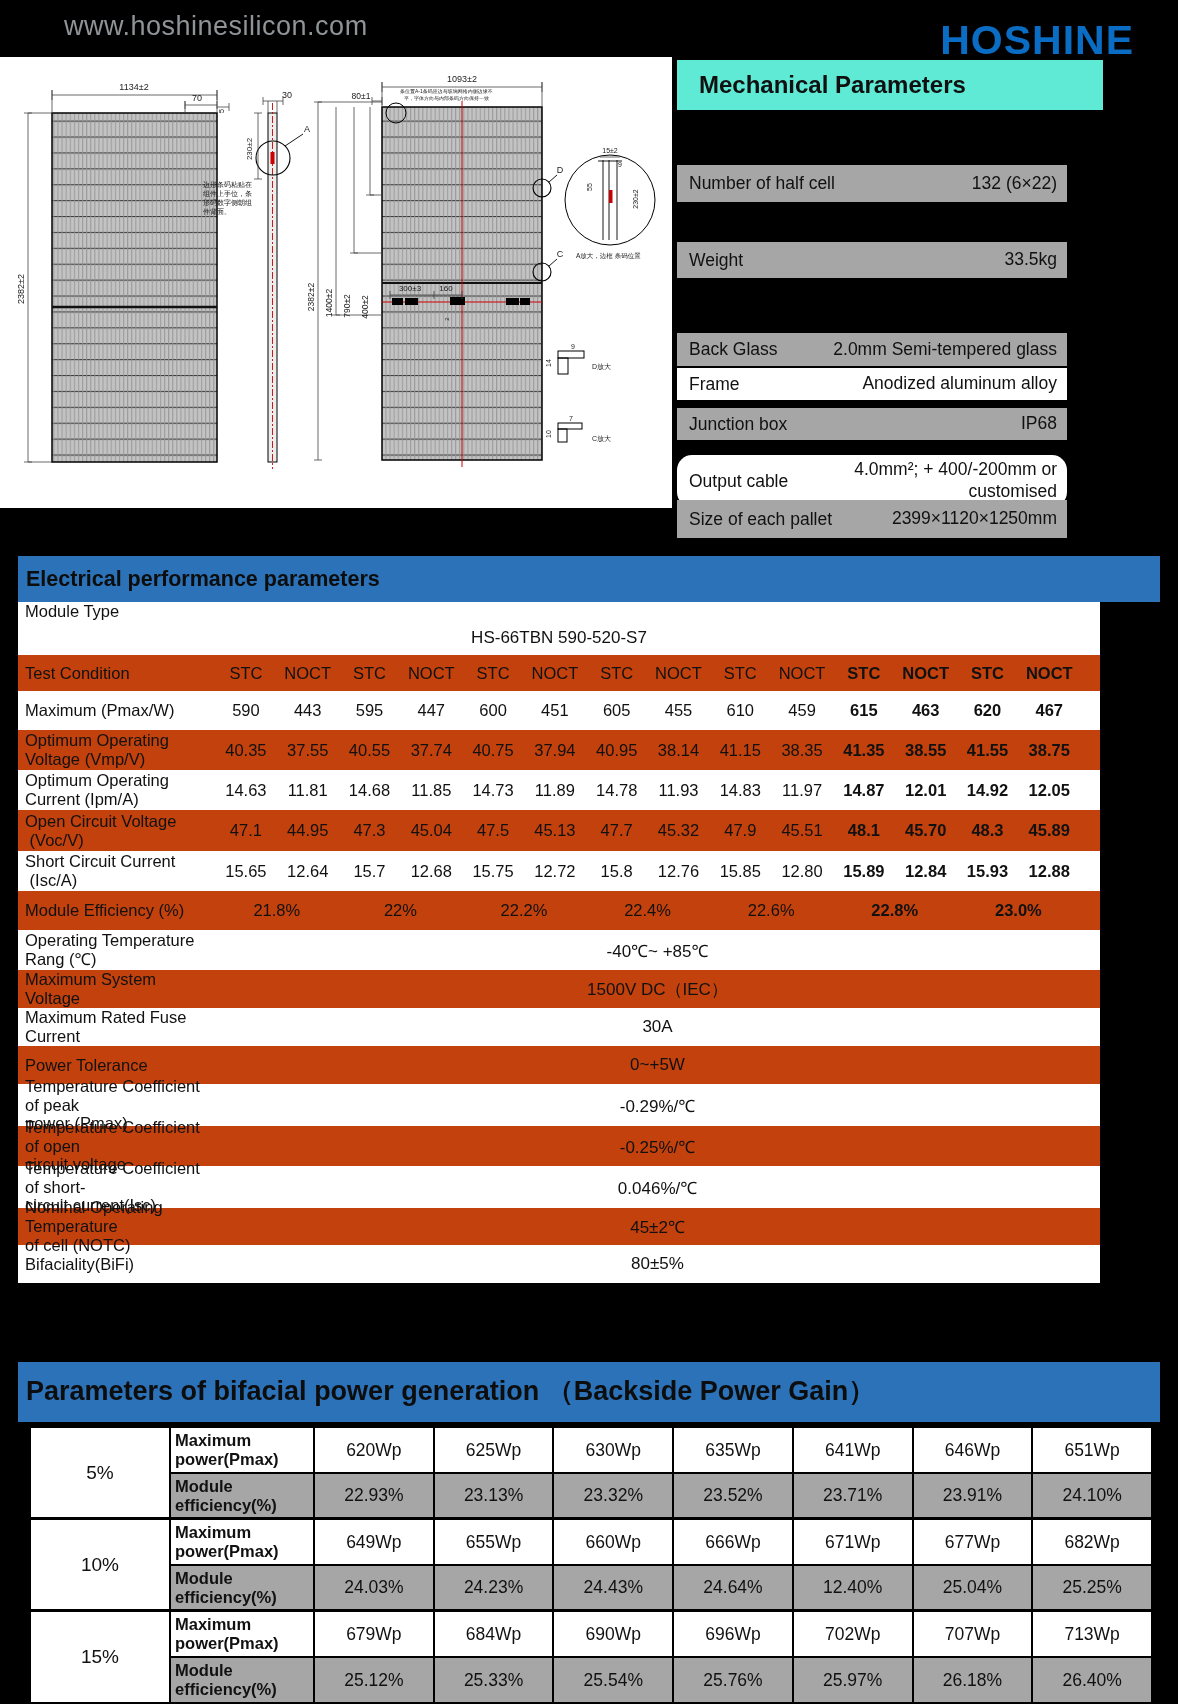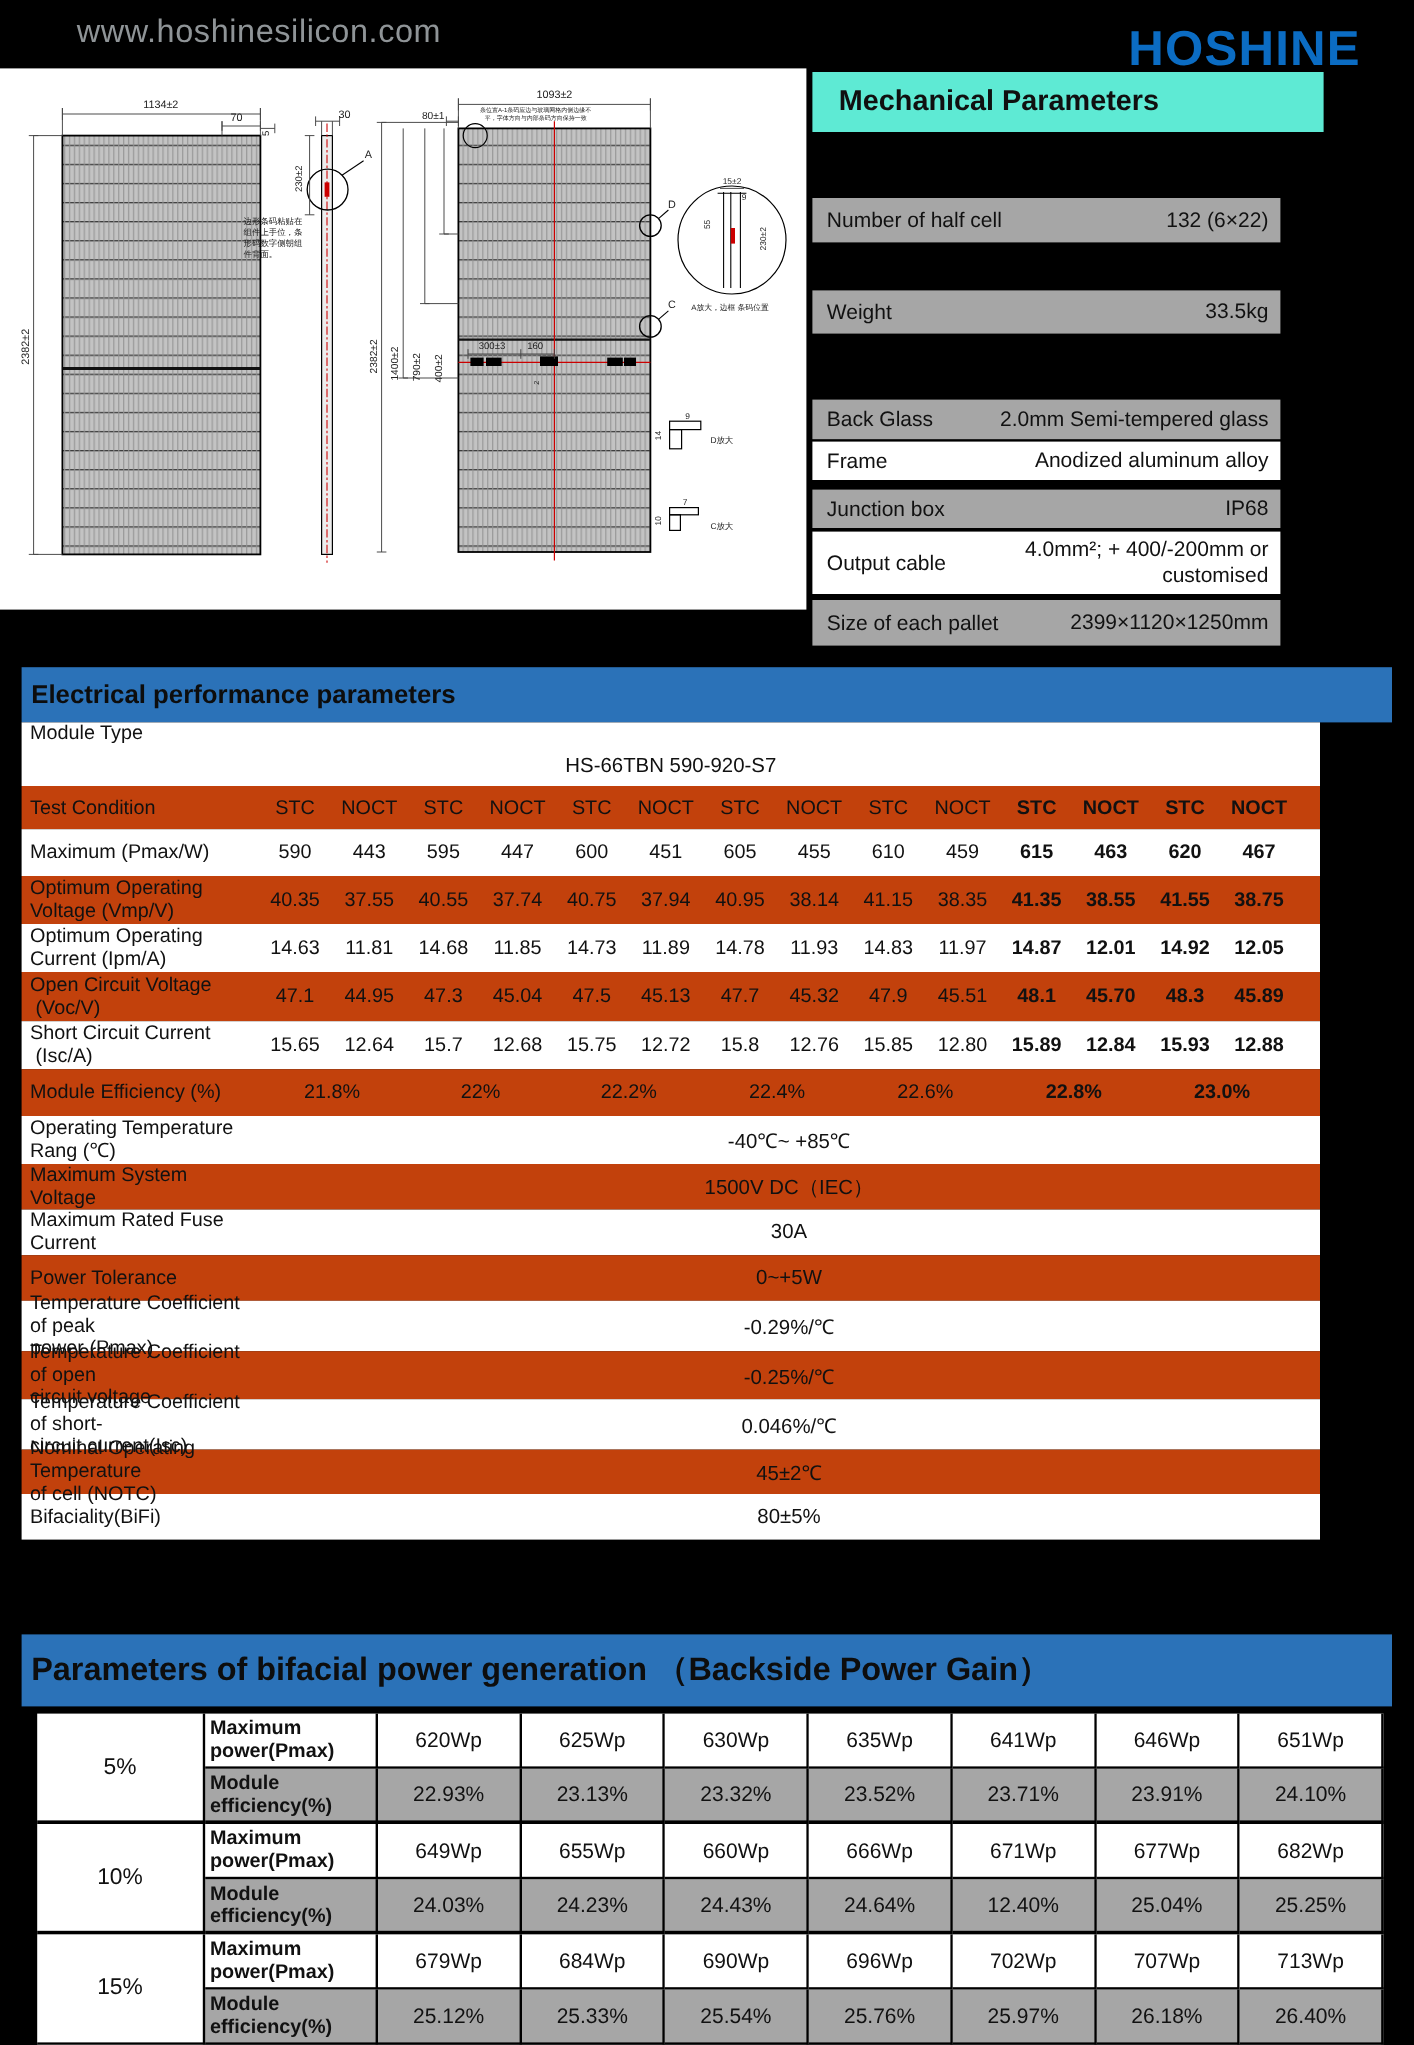--- a/index.html
+++ b/index.html
@@ -179,37 +179,37 @@
         <span class="val">2.0mm Semi-tempered glass</span>
       </div>
       <div class="mrow white" style="top: 368px; height: 32px;">
         <span class="lab">Frame</span>
         <span class="val">Anodized aluminum alloy</span>
       </div>
       <div class="mrow gray" style="top: 408px; height: 32px;">
         <span class="lab">Junction box</span>
         <span class="val">IP68</span>
       </div>
-      <div class="mrow white" style="top: 443px; height: 52px;">
+      <div class="mrow white" style="top: 455px; height: 52px; border-radius: 15px;">
         <span class="lab">Output cable</span>
         <span class="val">4.0mm²; + 400/-200mm or customised</span>
       </div>
       <div class="mrow gray" style="top: 500px; height: 38px;">
         <span class="lab">Size of each pallet</span>
         <span class="val">2399×1120×1250mm</span>
       </div>
     </div>
 
   <div class="sec-band" id="elec-band">Electrical performance parameters</div>
   <div id="elec-table">
       <div class="erow white" style="height: 53px; flex-direction: column;">
         <div class="elabel">
           <div>Module Type</div>
         </div>
-        <div class="espan">HS-66TBN 590-920-S7</div>
+        <div class="espan">HS-66TBN 590-520-S7</div>
       </div>
       <div class="erow gray" style="height: 36px;">
         <div class="elabel">
           <div>Test Condition</div>
         </div>
         <div class="ecell">STC</div>
         <div class="ecell">NOCT</div>
         <div class="ecell">STC</div>
         <div class="ecell">NOCT</div>
         <div class="ecell">STC</div>

